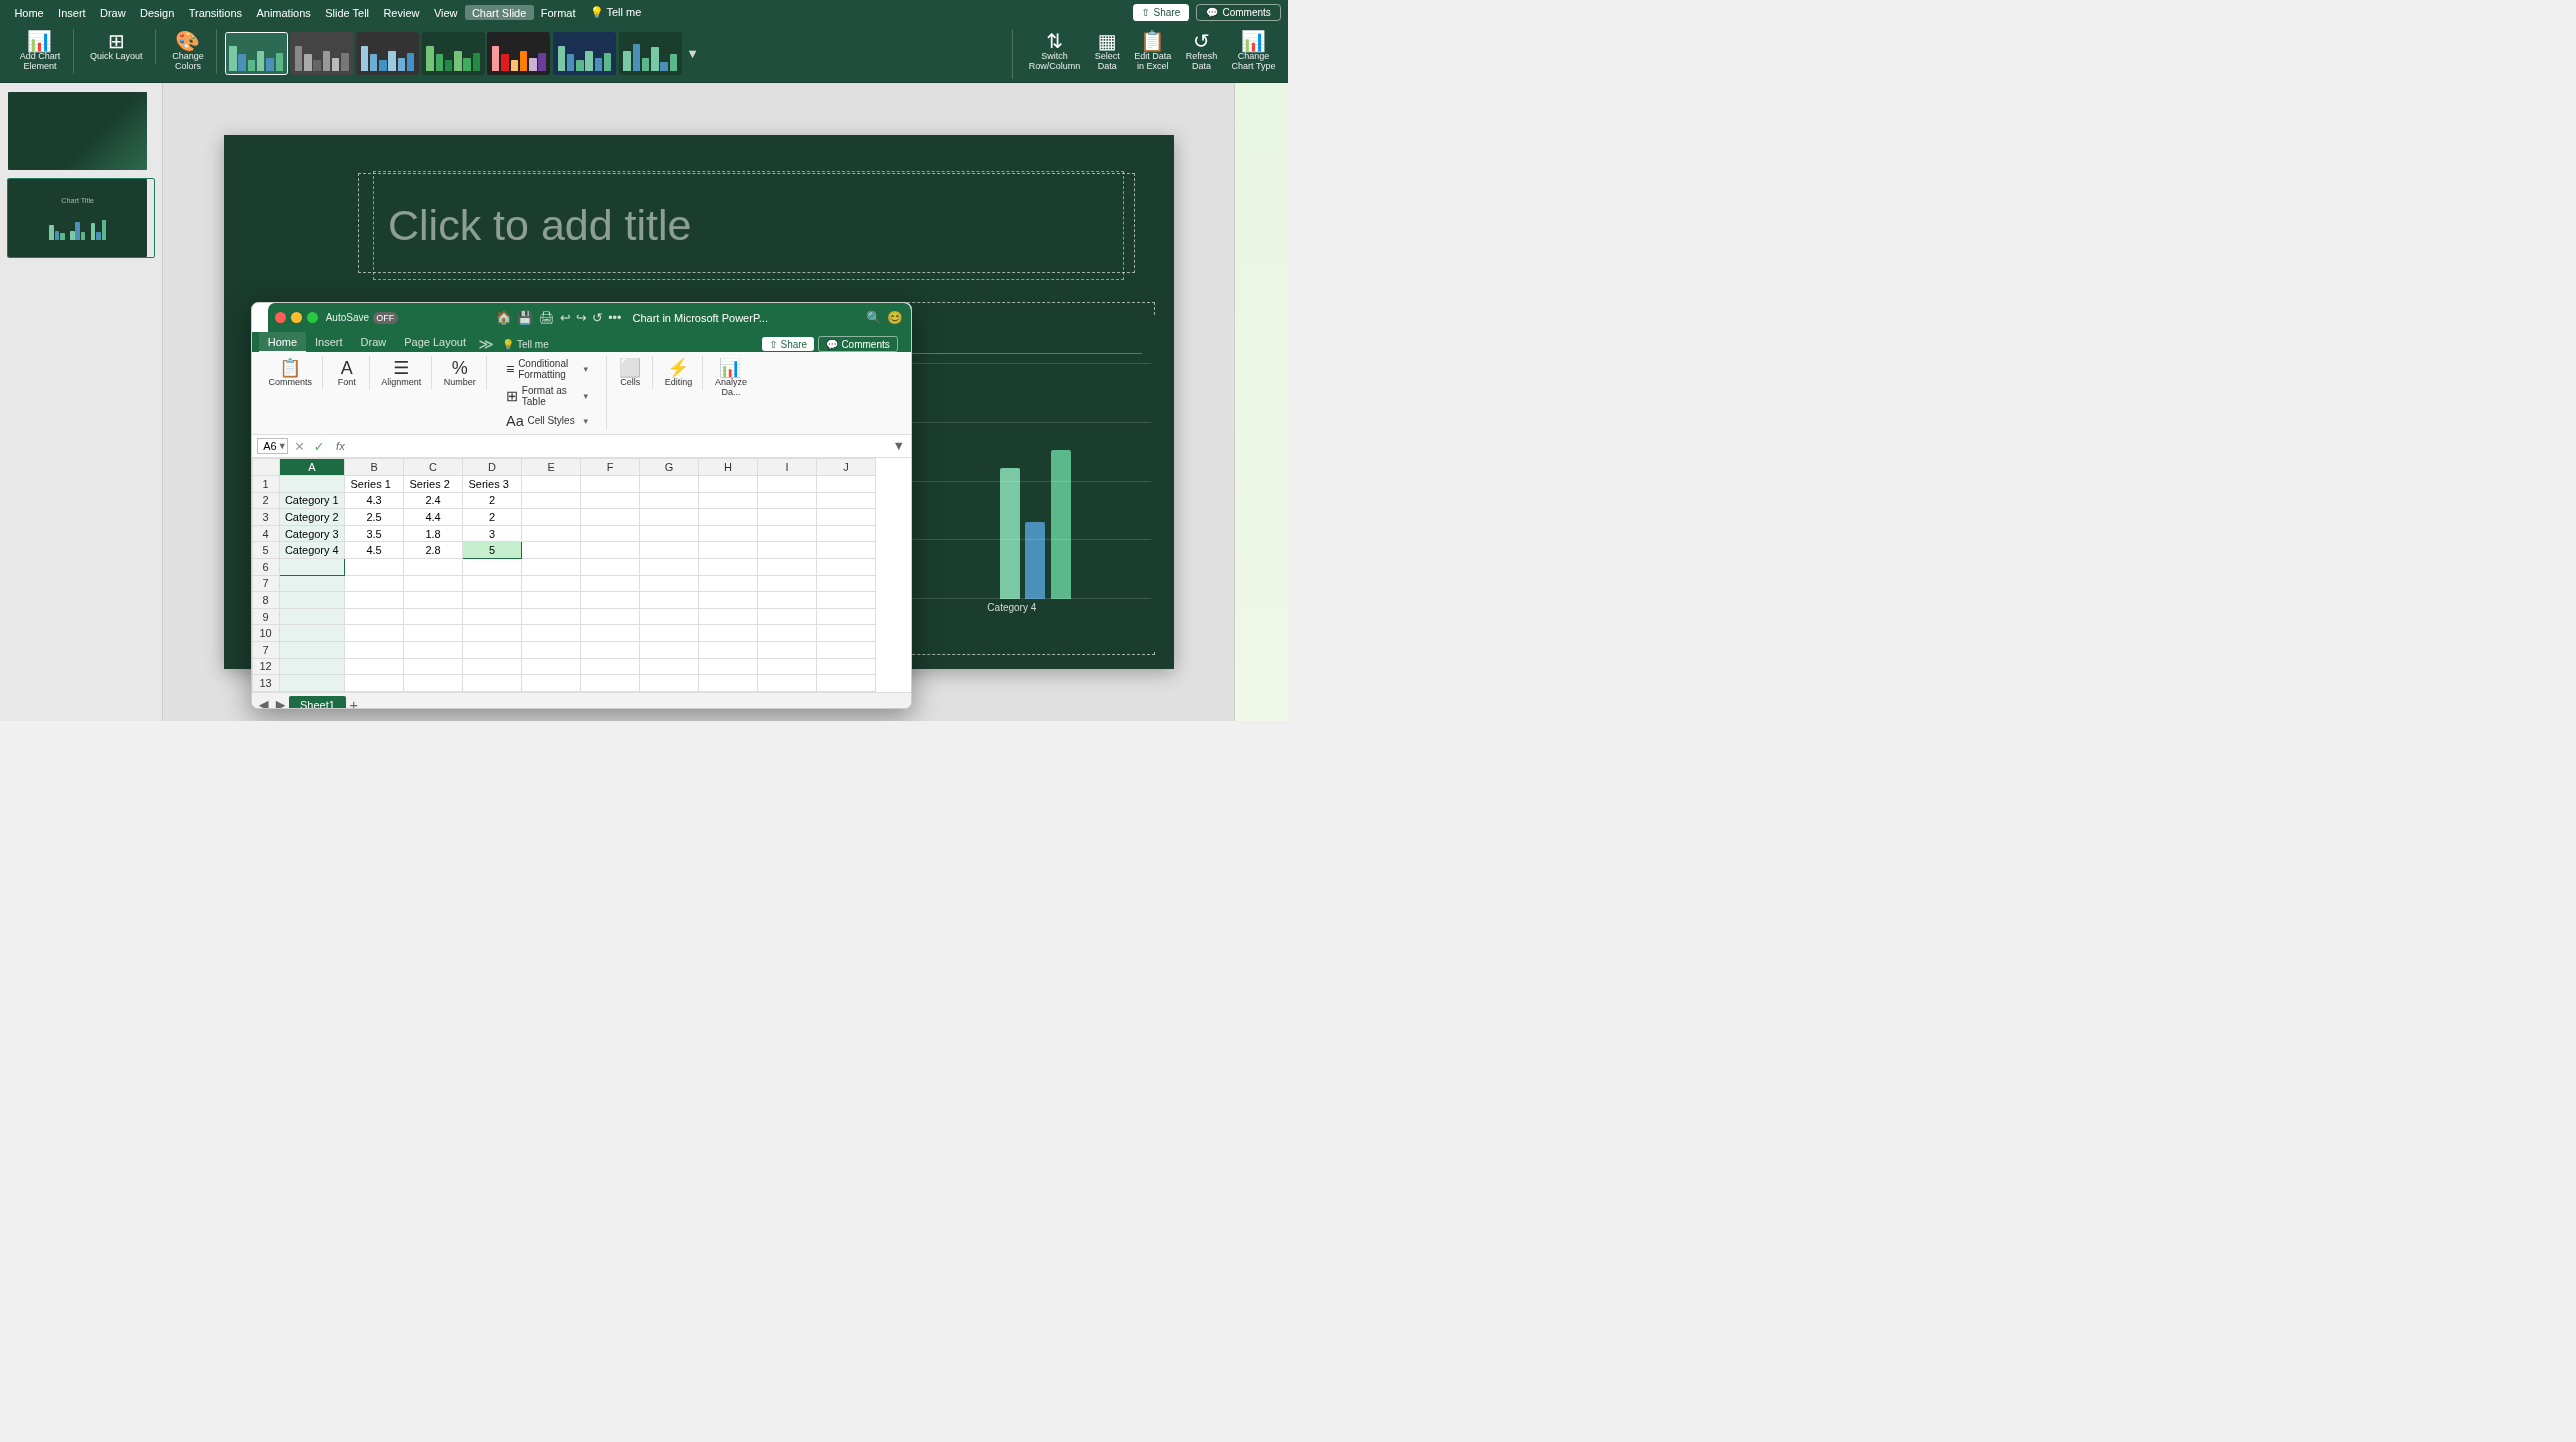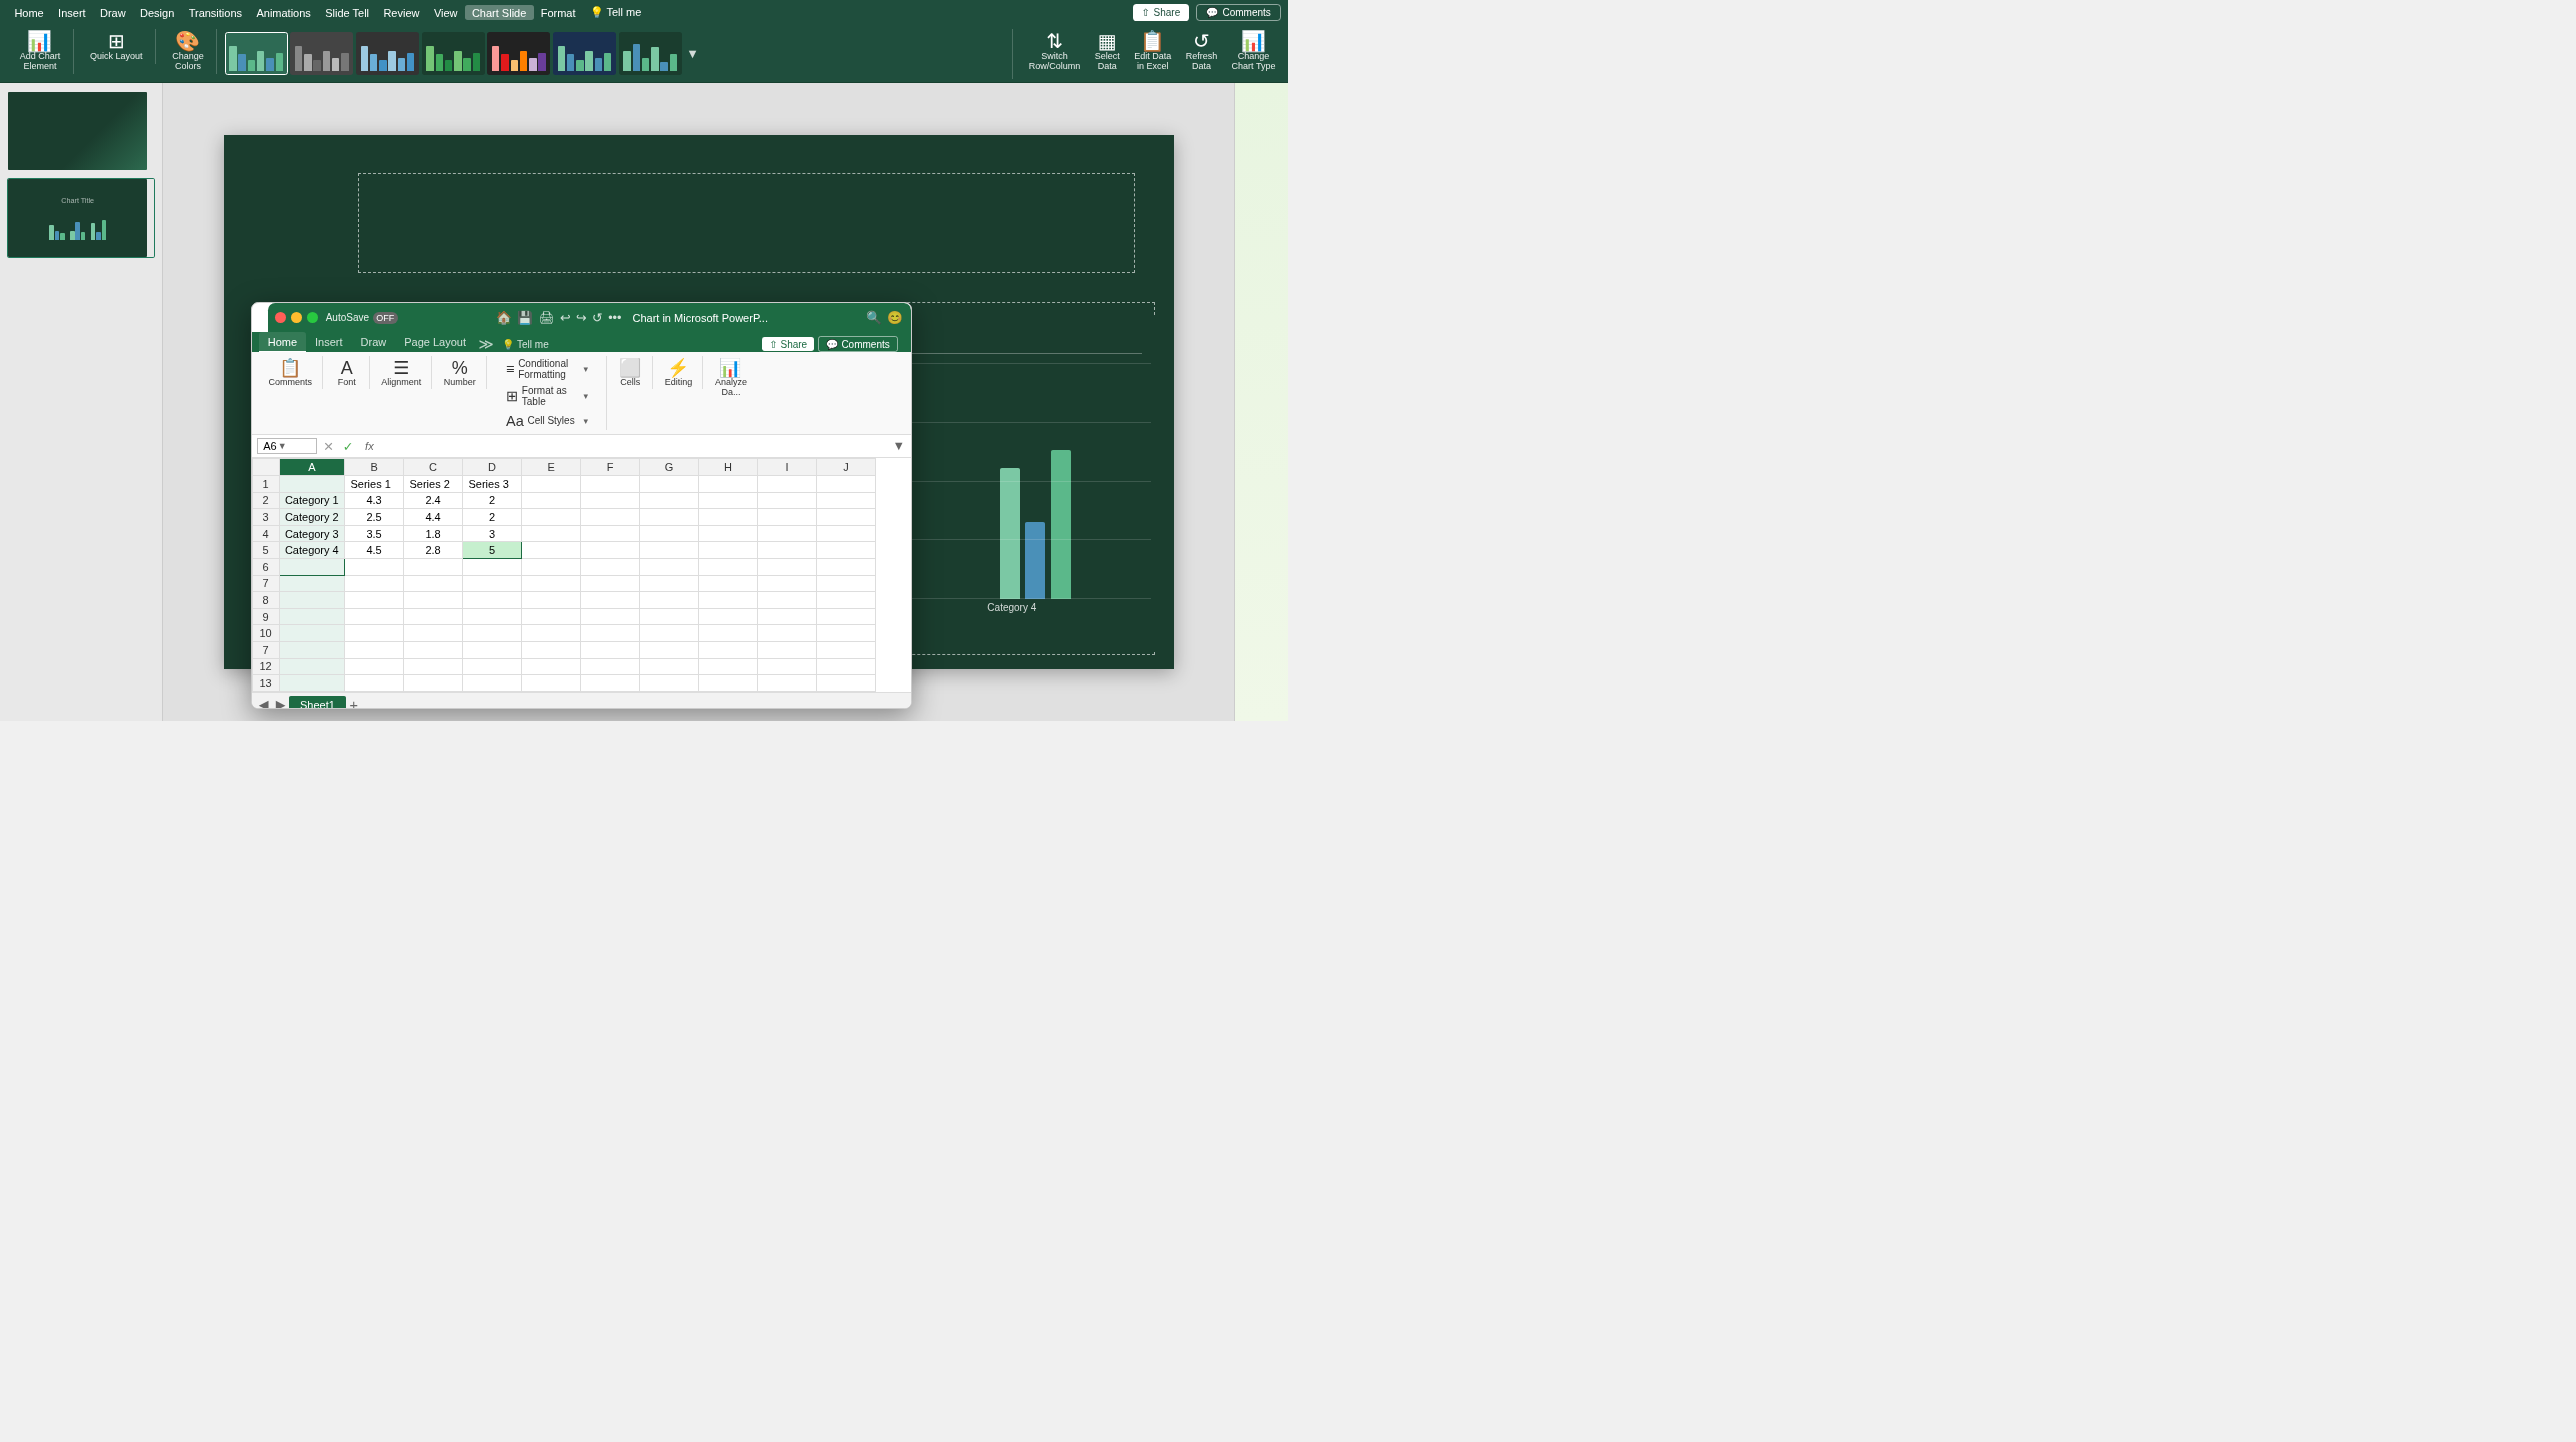--- a/index.html
+++ b/index.html
@@ -92,21 +92,21 @@
     .excel-btn-icon { font-size: 18px; line-height: 1; color: #333; }
     .excel-btn-label { font-size: 9px; color: #333; text-align: center; white-space: nowrap; }
     .excel-wide-btn { display: flex; flex-direction: column; align-items: flex-start; padding: 1.8px 4.5px; cursor: pointer; border-radius: 2.7px; width: 91px; }
     .excel-wide-btn-row { display: flex; align-items: center; gap: 3.6px; width: 100%; }
     .excel-wide-btn-icon { font-size: 14.5px; color: #333; }
     .excel-wide-btn-text { font-size: 10px; color: #333; flex: 1; }
     .excel-wide-btn-arrow { font-size: 9px; color: #666; }
 
     
     .formula-bar { display: flex; align-items: center; background: #fff; border-bottom: 0.9px solid #ddd; padding: 1.8px 5.4px; gap: 3.6px; height: 23.5px; }
-    .cell-ref { background: #fff; border: 0.9px solid #bbb; padding: 0.9px 5.4px; font-size: 11px; width: 60px; display: flex; align-items: center; gap: 1px; }
+    .cell-ref { background: #fff; border: 0.9px solid #bbb; padding: 0.9px 5.4px; font-size: 11px; width: 31px; display: flex; align-items: center; gap: 1px; }
     .cell-ref-arrow { font-size: 9px; color: #666; }
     .formula-x { color: #999; font-size: 12.7px; cursor: pointer; padding: 0 2.7px; }
     .formula-check { color: #4caf50; font-size: 12.7px; cursor: pointer; padding: 0 2.7px; }
     .formula-fx { color: #666; font-size: 11px; padding: 0 5.4px; font-style: italic; }
     .formula-input { flex: 1; border: none; outline: none; font-size: 11px; }
     .formula-expand { color: #666; font-size: 12.7px; cursor: pointer; }
 
     
     .spreadsheet { overflow: auto; flex: 1; }
     .sheet-table { border-collapse: collapse; font-size: 11px; }
@@ -347,20 +347,23 @@
             </div>
           </div>
         </div>
       </div>
     </div>
 
     <div class="slide-canvas">
       <div class="slide-area">
 
         <div class="selection-box" style="top:38px;left:134px;width:777px;height:100px;"></div>
+        <div class="title-placeholder">
+          <span class="title-text">Click to add title</span>
+        </div>
 
         <div class="selection-box" style="top:167px;left:134px;width:797px;height:353px;"></div>
 
         <div class="chart-display">
           <div class="chart-title">Chart Title</div>
 
           <div style="border-bottom:0.9px solid rgba(255,255,255,0.3);margin:0 18px;"></div>
 
           <div class="chart-area">
             <div style="position:relative;flex:1;">

